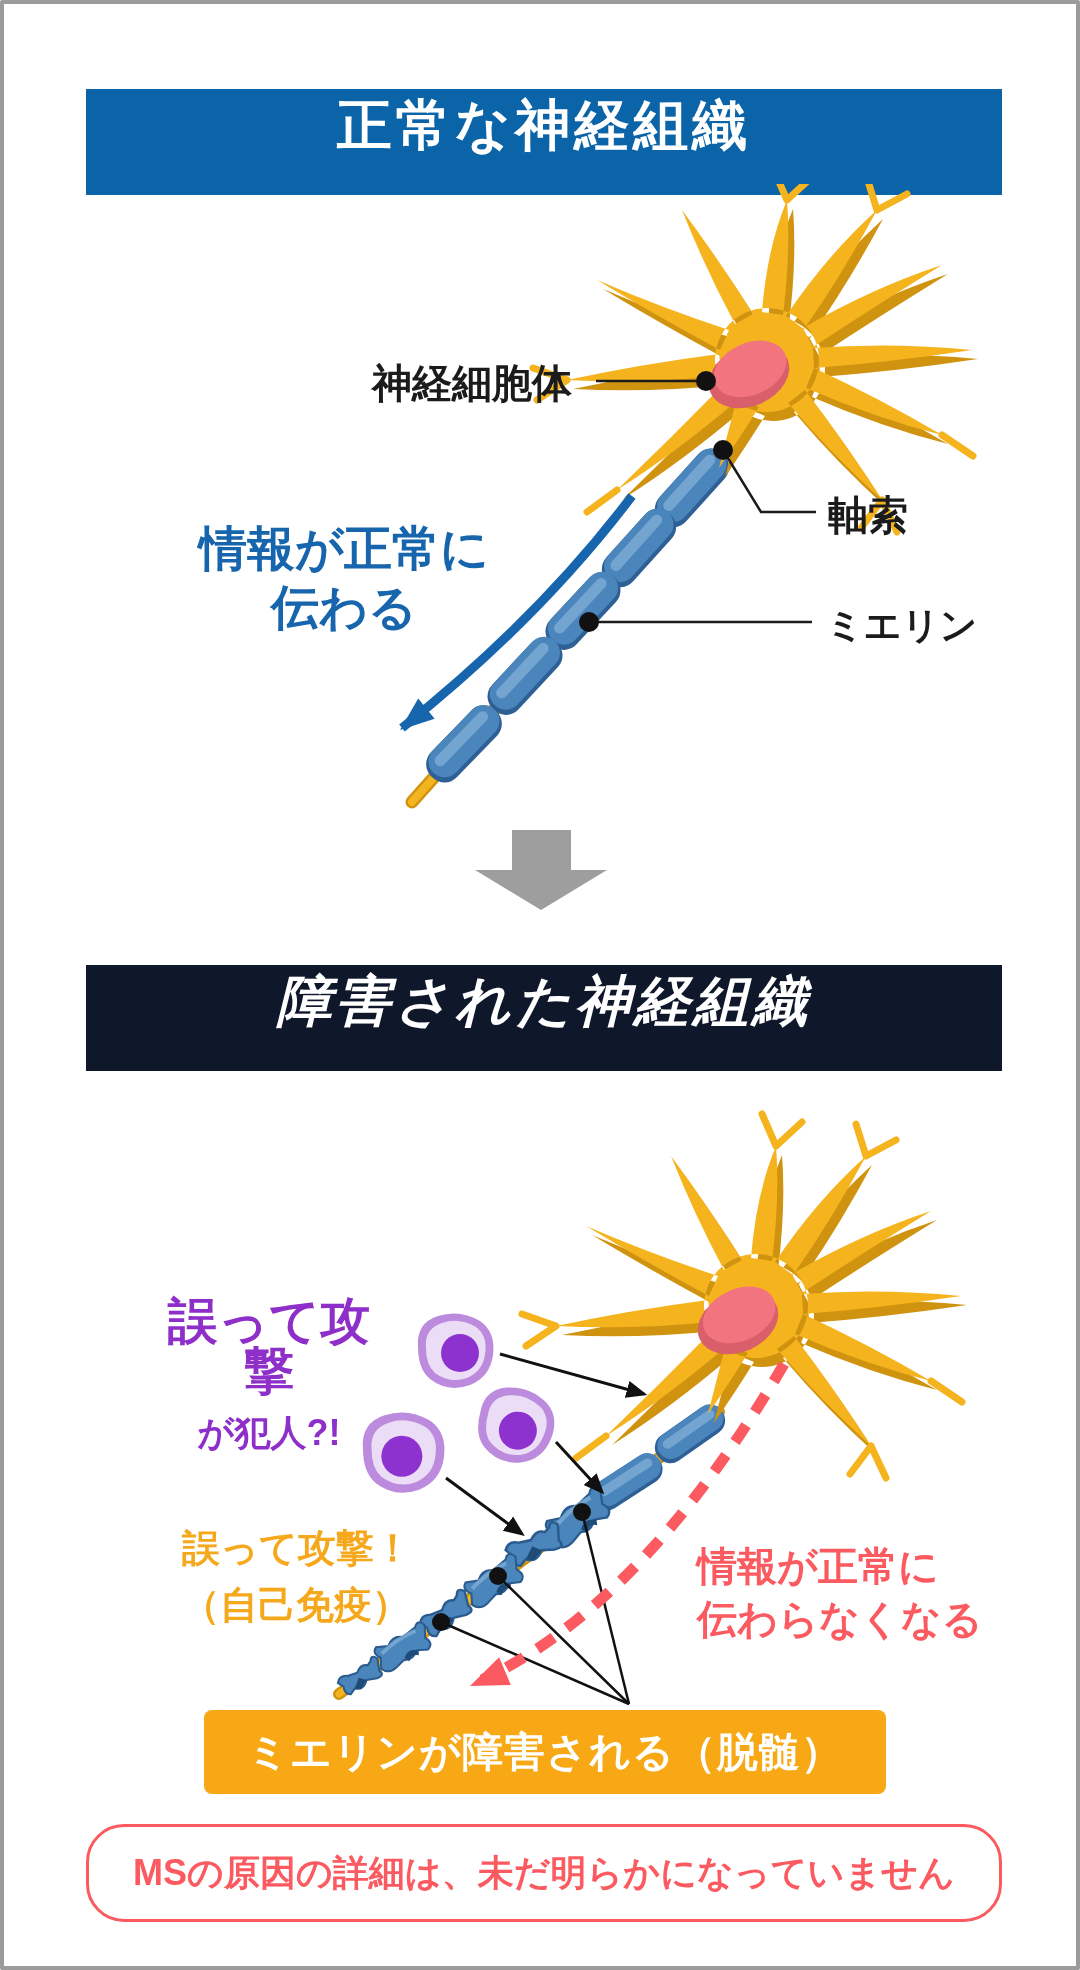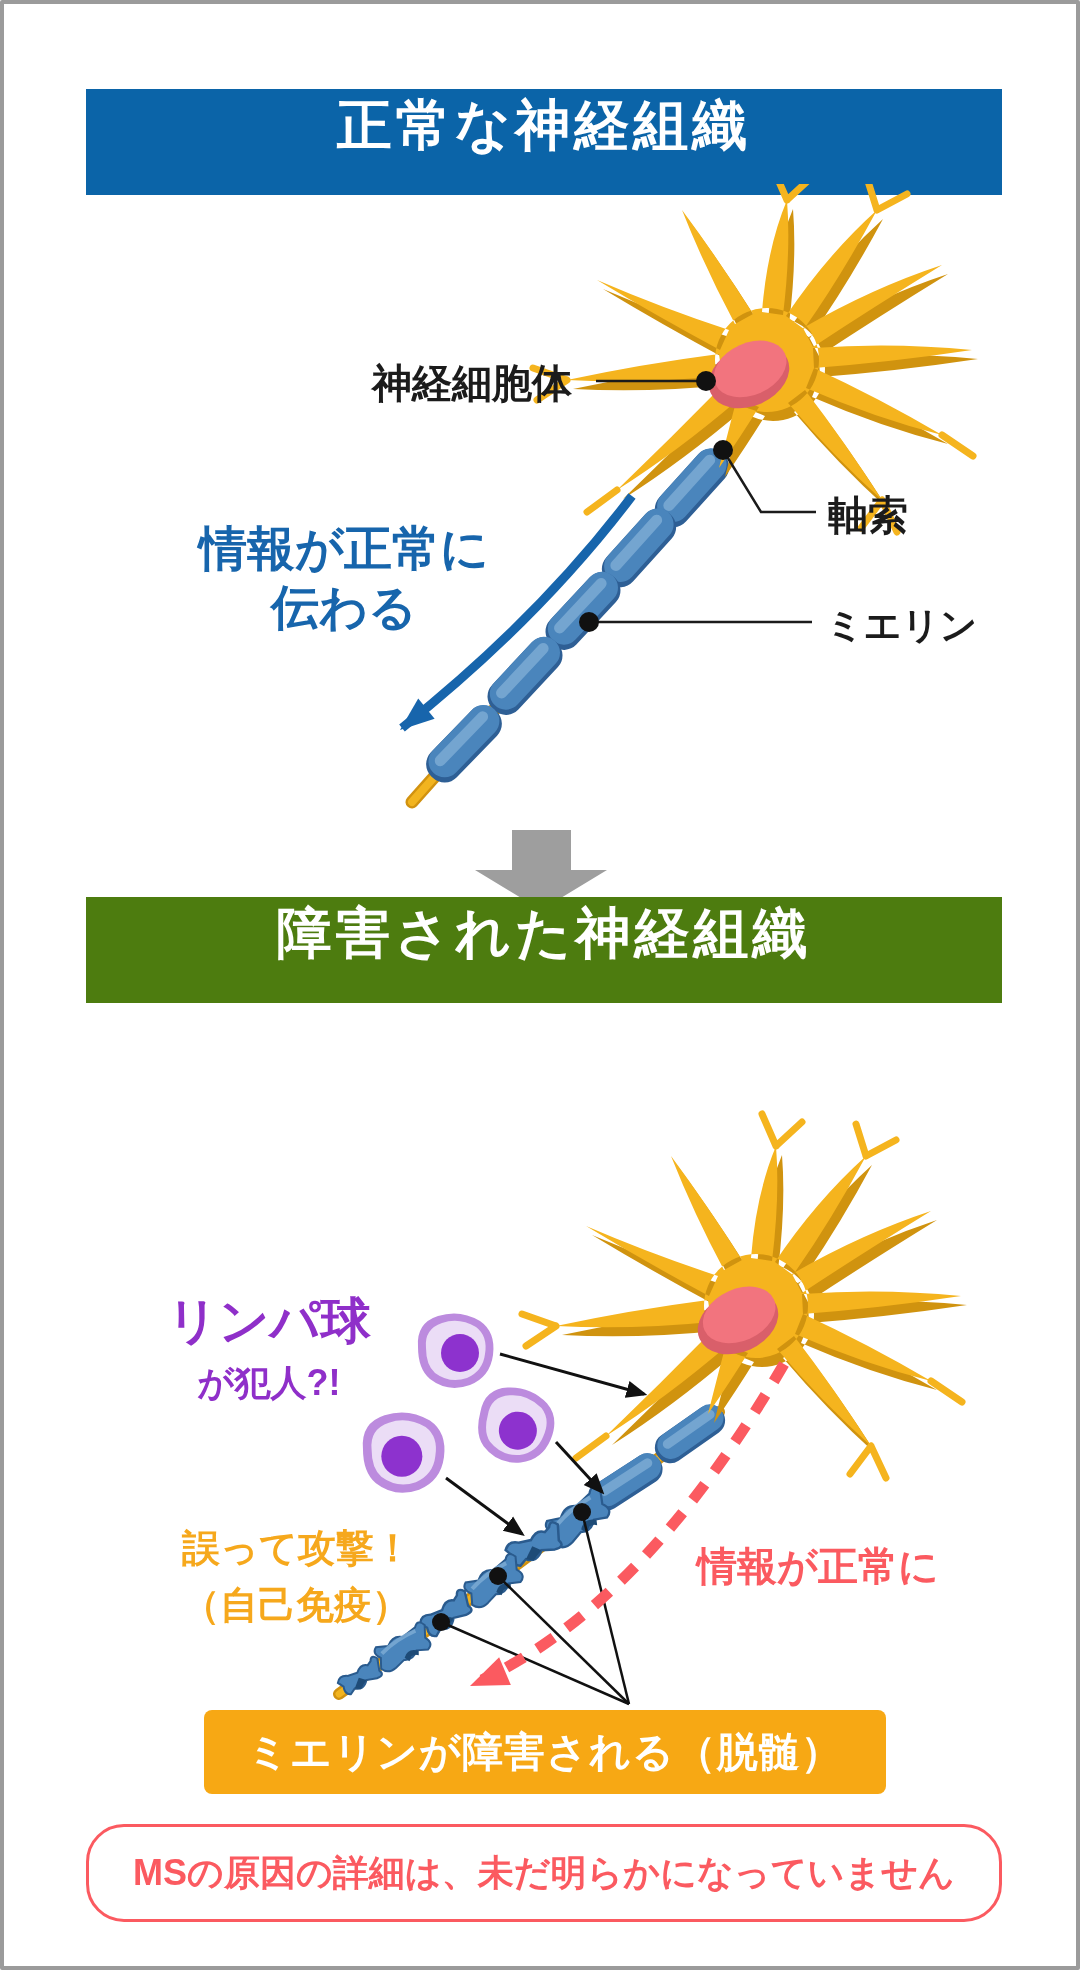--- a/index.html
+++ b/index.html
@@ -12,21 +12,21 @@
     background:#ffffff;
     overflow:hidden;
     font-family:"Liberation Sans","DejaVu Sans",sans-serif;
   }
   .banner{
     position:absolute;left:82px;width:916px;height:106px;
     display:flex;align-items:flex-start;justify-content:center;
     color:#ffffff;font-size:55px;font-weight:700;letter-spacing:4px;
   }
   .banner.blue{top:85px;background:#0b64a8;}
-  .banner.red{top:893px;background:#4d7c0f;}
+  .banner.red{top:961px;background:#0f172a;font-style:italic;}
   .fig{position:absolute;left:0;}
   .lbl{position:absolute;color:#1b1b1b;font-weight:600;white-space:nowrap;}
   .caption-blue{
     position:absolute;left:140px;top:516px;width:400px;
     text-align:center;color:#1765ac;font-size:48px;font-weight:700;line-height:1.22;
   }
   .lymph-text{
     position:absolute;left:140px;top:1292px;width:250px;text-align:center;
     color:#8f2fc9;font-weight:700;line-height:1.0;
   }
@@ -205,31 +205,32 @@
       </g>
     </g>
 
     <g>
       <path d="M780,1360 Q640,1600 478,1676" stroke="#fb5a60" stroke-width="11" fill="none" stroke-dasharray="20 16"></path>
       <path d="M0,0 L-38,-15 L-38,15 Z" transform="translate(466,1682) rotate(157)" fill="#fb5a60"></path>
     </g>
   </svg>
 
   <div class="lymph-text">
-    <div class="t1">リンパ球</div>
+    <div class="t1">誤って攻撃</div>
     <div class="t2">が犯人?!</div>
   </div>
 
   <div class="autoimmune">
     <div>誤って攻撃！</div>
     <div>（自己免疫）</div>
   </div>
 
   <div class="signal-loss">
     <div>情報が正常に</div>
+    <div>伝わらなくなる</div>
   </div>
 
   <div class="demyelin-banner">
     <span>ミエリンが障害される（脱髄）</span>
   </div>
 
   <div class="footnote">
     <span>MSの原因の詳細は、未だ明らかになっていません</span>
   </div>
 

